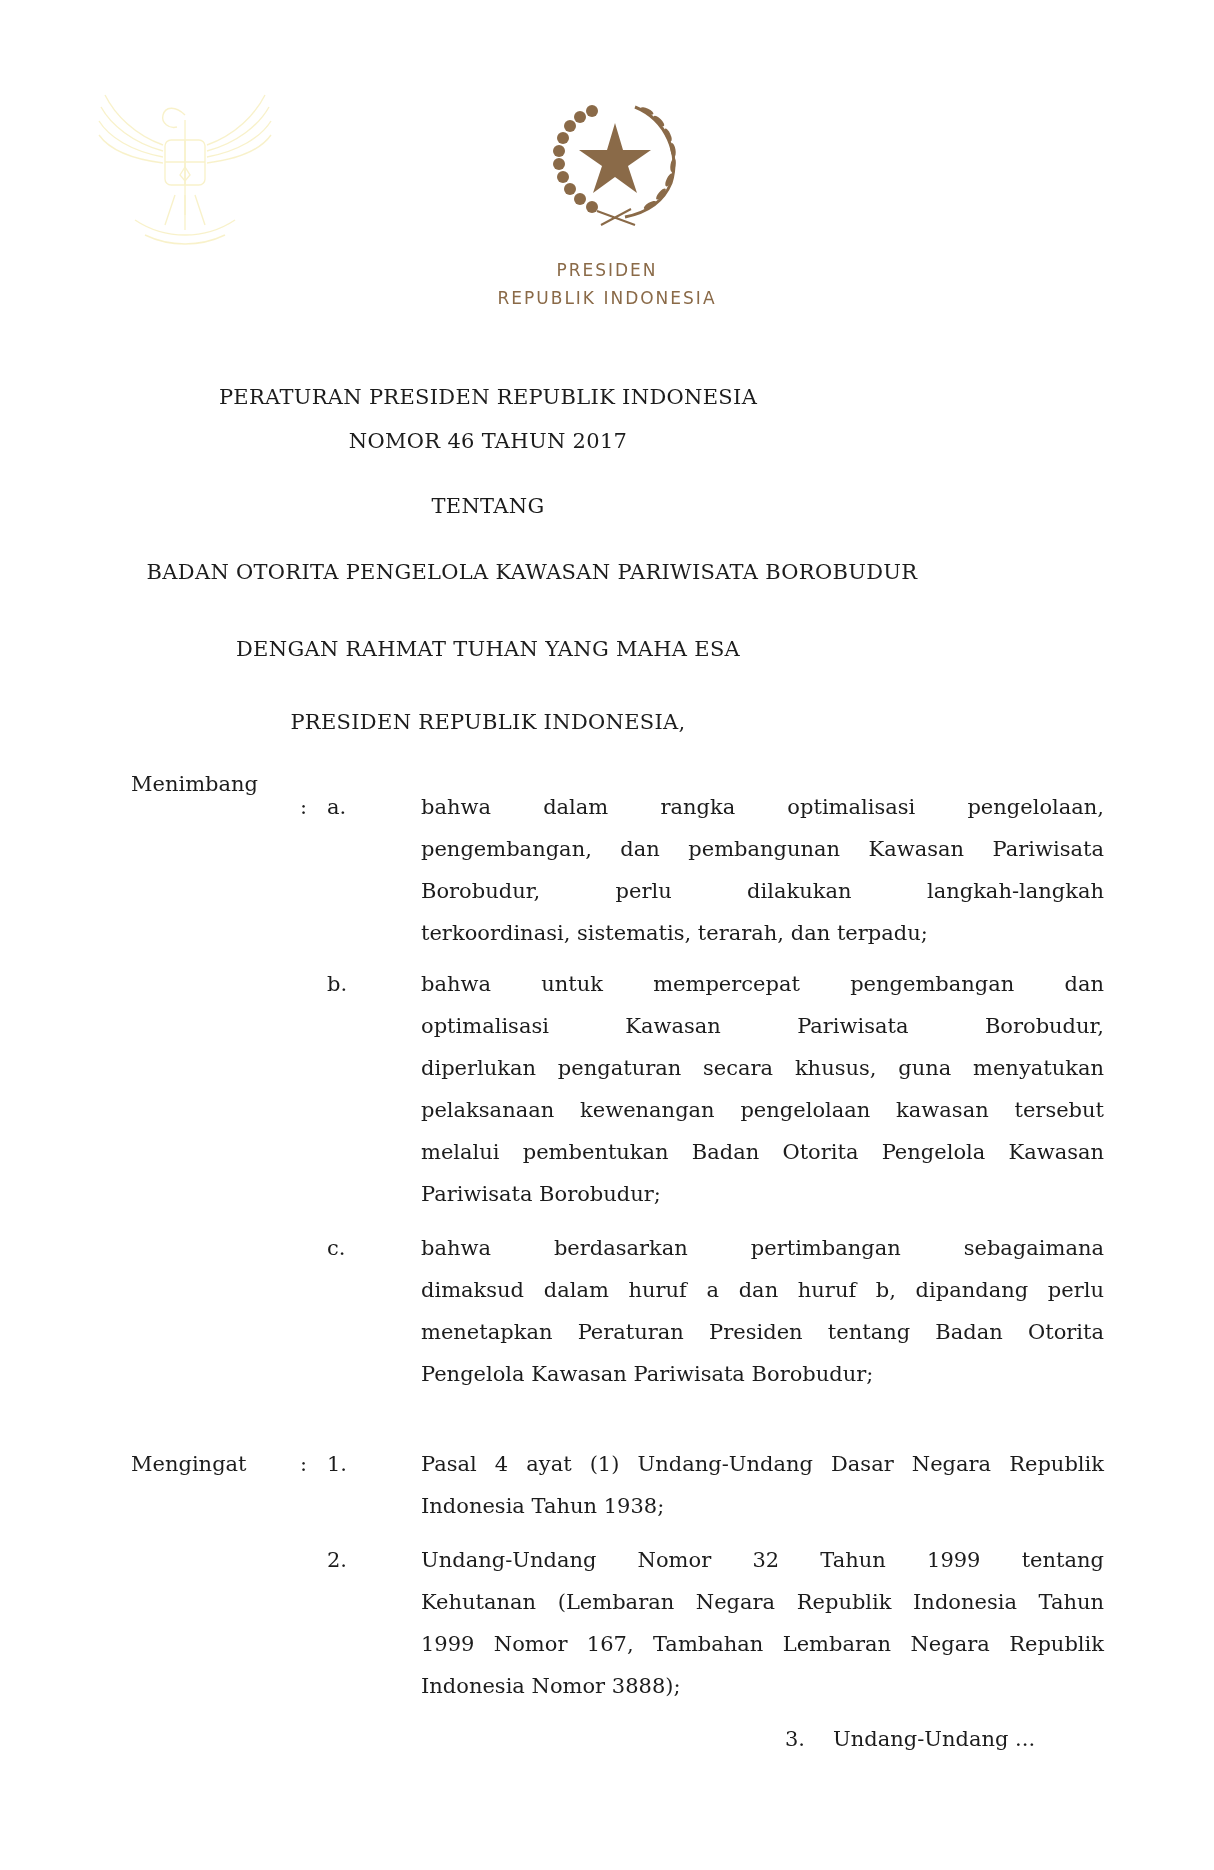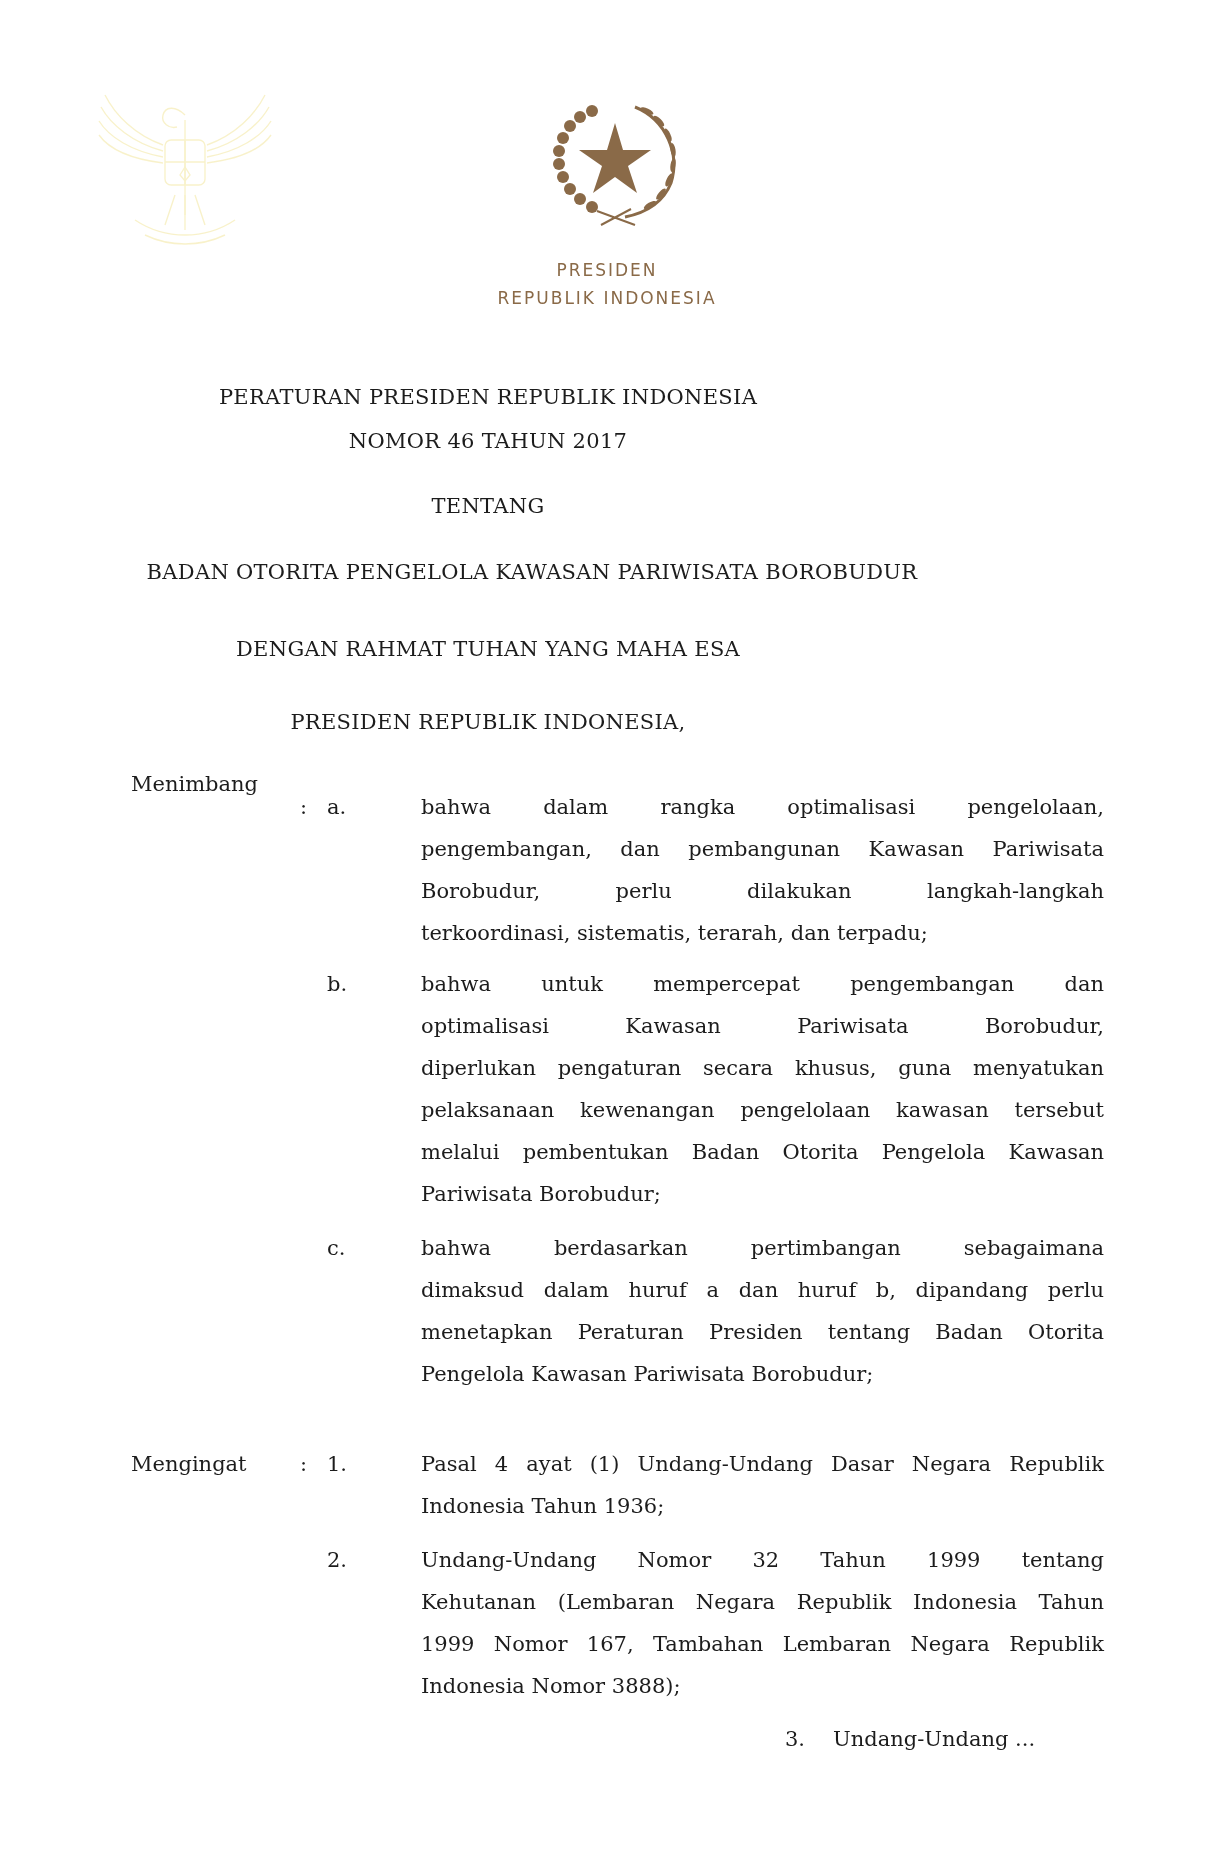--- a/index.html
+++ b/index.html
@@ -122,21 +122,21 @@
   <span class="line">menetapkan Peraturan Presiden tentang Badan Otorita</span>
   <span class="line last">Pengelola Kawasan Pariwisata Borobudur;</span>
 </div>
 
 <div class="abs label" style="top:1452px;">Mengingat</div>
 <div class="abs colon" style="top:1452px;">:</div>
 
 <div class="abs marker" style="top:1452px;">1.</div>
 <div class="abs para" style="top:1443px;">
   <span class="line">Pasal 4 ayat (1) Undang-Undang Dasar Negara Republik</span>
-  <span class="line last">Indonesia Tahun 1936;</span>
+  <span class="line last">Indonesia Tahun 1938;</span>
 </div>
 
 <div class="abs marker" style="top:1548px;">2.</div>
 <div class="abs para" style="top:1539px;">
   <span class="line">Undang-Undang Nomor 32 Tahun 1999 tentang</span>
   <span class="line">Kehutanan (Lembaran Negara Republik Indonesia Tahun</span>
   <span class="line">1999 Nomor 167, Tambahan Lembaran Negara Republik</span>
   <span class="line last">Indonesia Nomor 3888);</span>
 </div>
 

